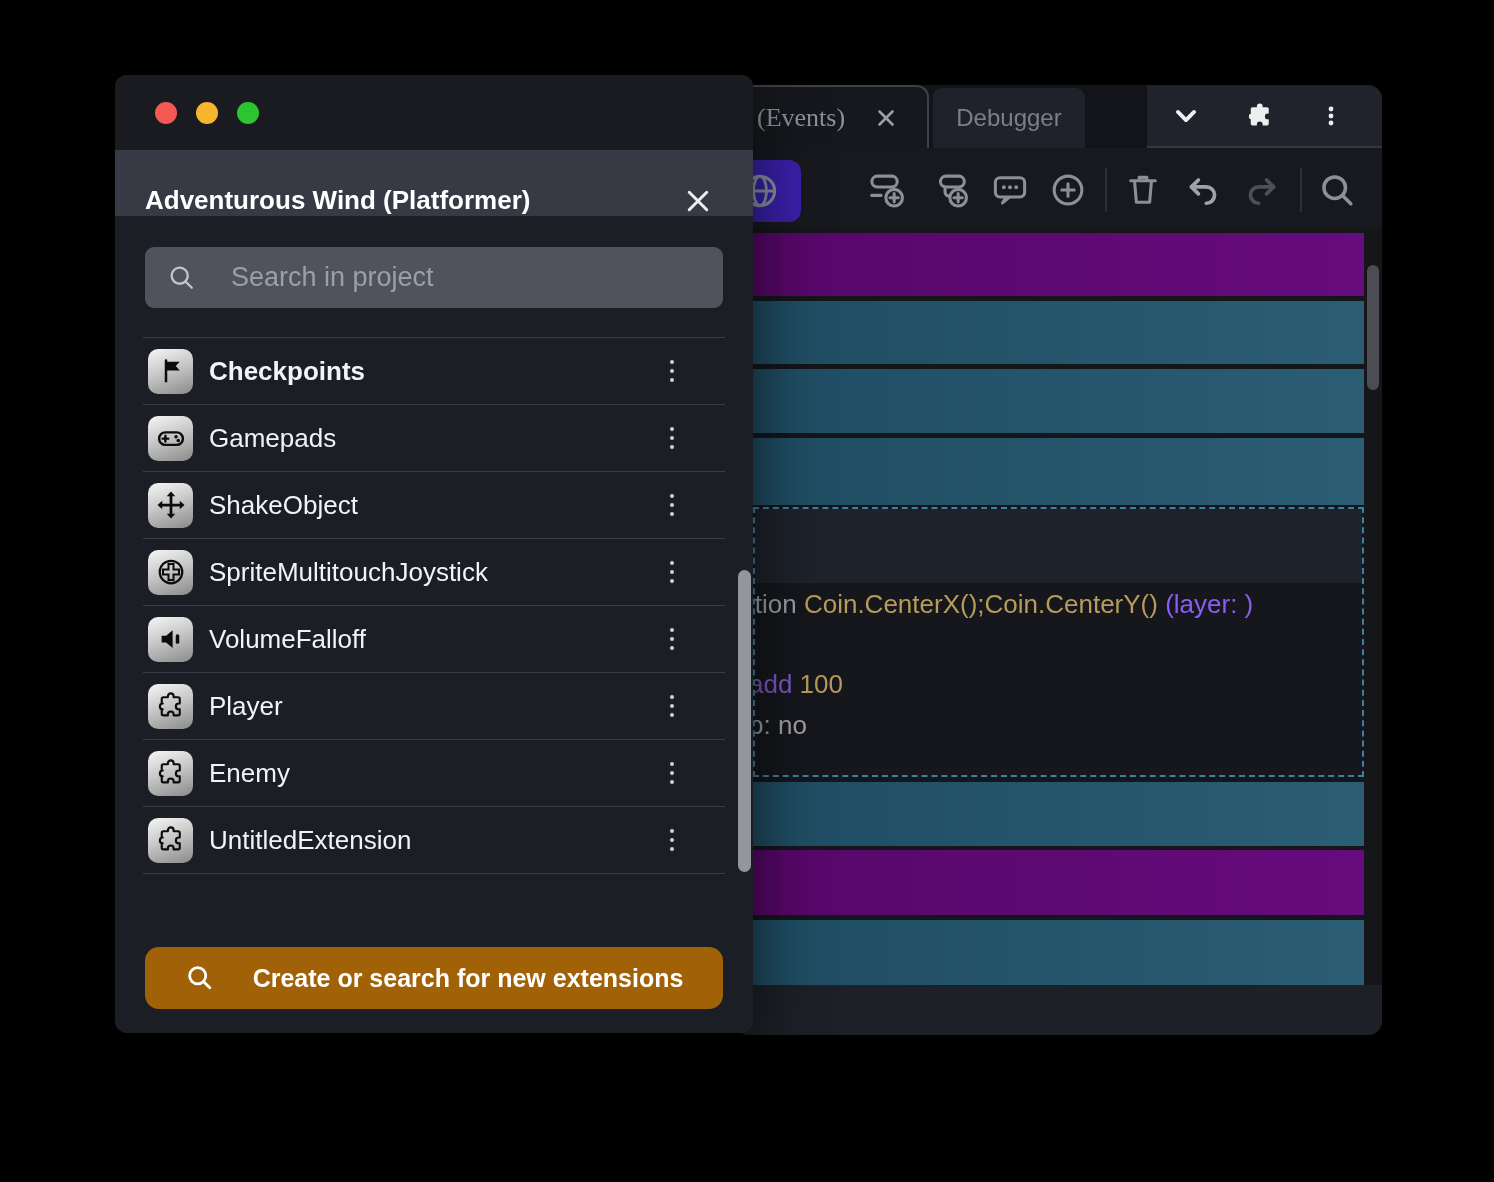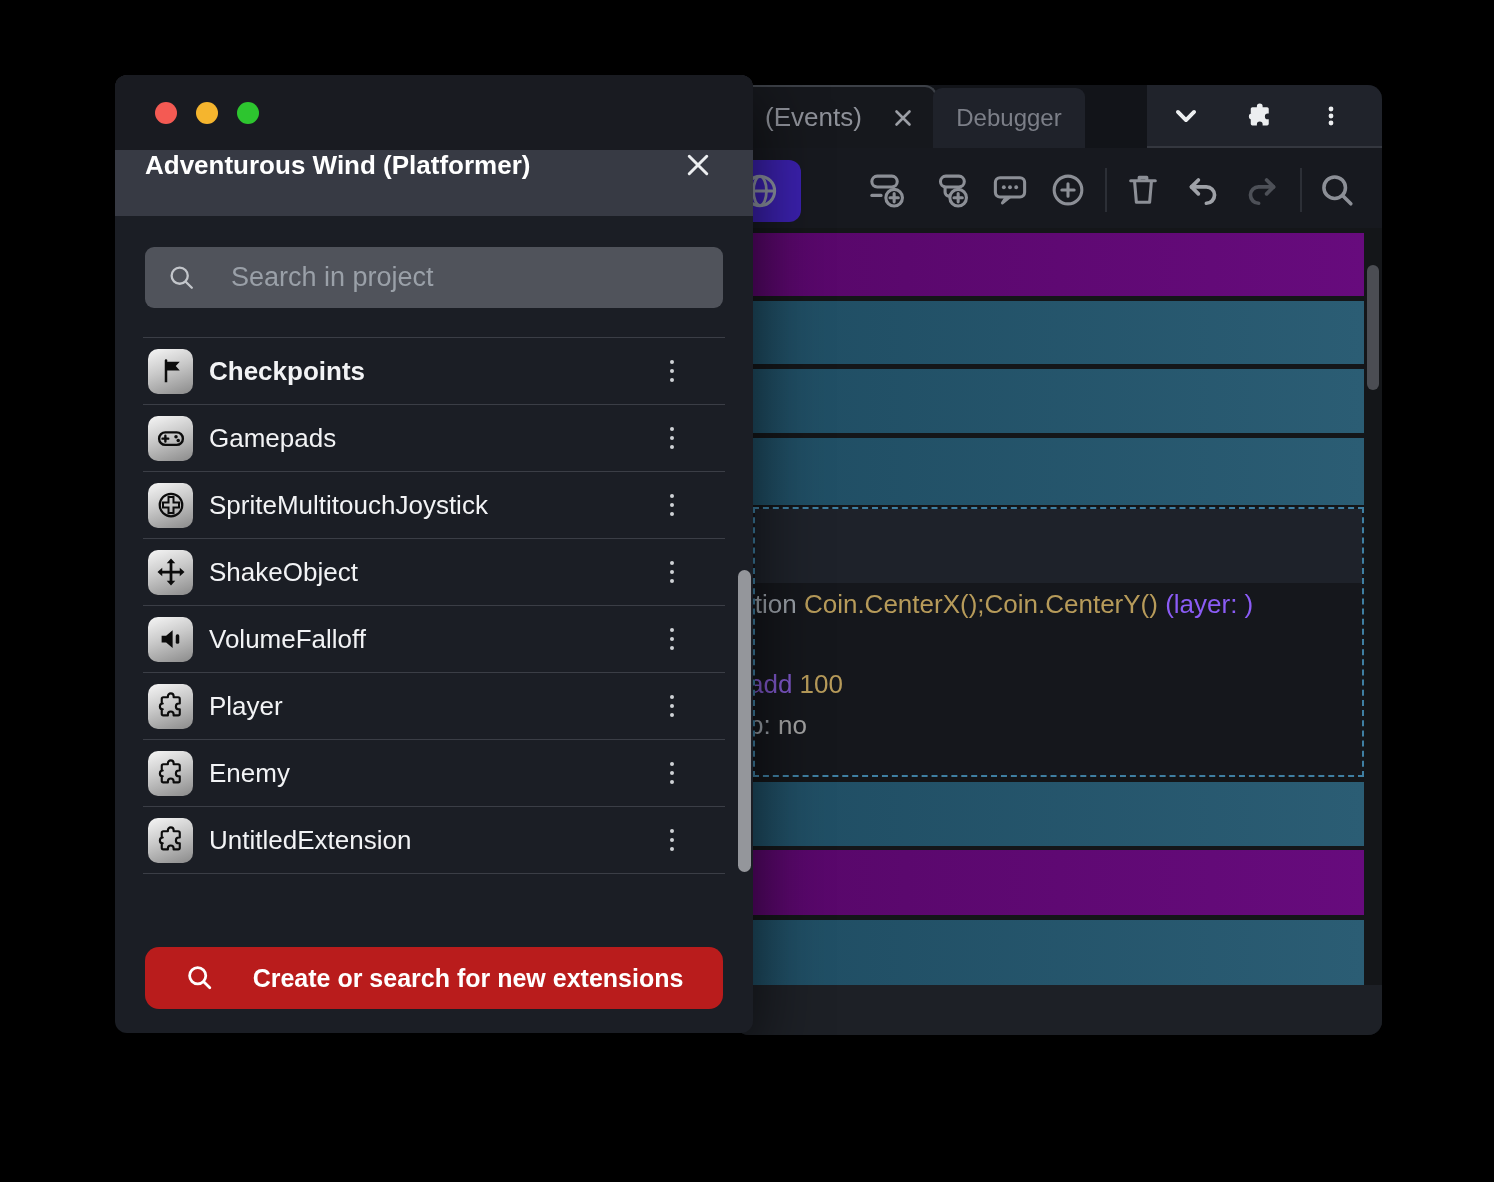--- a/index.html
+++ b/index.html
@@ -3,23 +3,23 @@
 <meta charset="utf-8">
 <style>
   html,body{margin:0;padding:0;background:#000;width:1494px;height:1182px;overflow:hidden;
     font-family:"Liberation Sans",sans-serif;}
   .canvas{position:relative;width:1494px;height:1182px;background:#000;}
 
   
   .editor{position:absolute;left:735px;top:85px;width:647px;height:950px;background:#17191f;
     border-radius:14px;overflow:hidden;}
   .tabbar{position:absolute;left:0;top:0;width:647px;height:63px;background:#121419;}
-  .tab-active{position:absolute;left:12px;top:0;width:190px;height:63px;background:#16181d;
+  .tab-active{position:absolute;left:4px;top:0;width:190px;height:63px;background:#16181d;
     border-top:2px solid #3c4047;border-right:2px solid #3c4047;border-top-right-radius:12px;
-    box-sizing:border-box;display:flex;align-items:center;padding-left:18px;gap:28px;cursor:pointer;}
+    box-sizing:border-box;display:flex;align-items:center;padding-left:18px;gap:28px;cursor:pointer;font-family:Liberation Serif, serif;}
   .tab-active .lbl{color:#8e9199;font-size:26px;}
   .tab-close{color:#9b9ea5;width:26px;height:26px;flex:0 0 auto;}
   .tab-inactive{position:absolute;left:198px;top:3px;width:152px;height:60px;background:#1f222a;
     border-radius:9px 9px 0 0;display:flex;align-items:center;justify-content:center;cursor:pointer;}
   .tab-inactive .lbl{color:#7c7f88;font-size:24px;}
   .tabbar-right{position:absolute;left:412px;top:0;width:235px;height:63px;background:#20232b;
     border-top-right-radius:14px;border-bottom:2px solid #34373f;box-sizing:border-box;
     display:flex;align-items:center;padding-left:24px;gap:44px;color:#eceef0;}
   .tabbar-right .ico{width:30px;height:30px;cursor:pointer;}
   .tabbar-right .ico.dots{width:24px;}
@@ -46,39 +46,39 @@
     border-radius:6px;cursor:pointer;}
 
   
   .modal{position:absolute;left:115px;top:75px;width:638px;height:958px;background:#1b1e25;
     border-radius:12px;overflow:hidden;box-shadow:0 22px 70px rgba(0,0,0,.65), inset 0 1px 0 rgba(255,255,255,.08);}
   .titlebar{position:absolute;left:0;top:0;width:100%;height:75px;background:#191b21;
     display:flex;align-items:center;padding-left:40px;gap:19px;box-sizing:border-box;}
   .light{width:22px;height:22px;border-radius:50%;cursor:pointer;}
   .light.red{background:#f45a53;}.light.yellow{background:#f5b52e;}.light.green{background:#2dc52f;}
   .modal-header{position:absolute;left:0;top:75px;width:100%;height:66px;background:#373a44;
-    display:flex;align-items:flex-start;padding:0 40px 0 30px;box-sizing:border-box;}
+    display:flex;align-items:flex-end;padding:0 40px 0 30px;box-sizing:border-box;}
   .modal-title{color:#fff;font-size:26px;font-weight:700;}
   .modal-x{margin-left:auto;width:30px;height:30px;color:#eceef0;cursor:pointer;}
   .searchbox{position:absolute;left:30px;top:172px;width:578px;height:61px;background:#50535b;
     border-radius:9px;display:flex;align-items:center;box-sizing:border-box;padding-left:22px;}
   .searchbox .s-ico{width:30px;height:30px;color:#c3c6cb;flex:0 0 auto;}
   .searchbox input{flex:1;margin-left:32px;background:transparent;border:none;outline:none;
     color:#e8e8e8;font-size:27px;font-family:"Liberation Sans",sans-serif;}
   .searchbox input::placeholder{color:#9aa0a8;}
   .modal-list{position:absolute;left:28px;top:262px;width:582px;}
   .m-row{height:66px;display:flex;align-items:center;border-bottom:1px solid #3b3e46;cursor:pointer;}
   .m-row:first-child{border-top:1px solid #3b3e46;font-weight:bold;}
   .tile{width:45px;height:45px;margin-left:5px;border-radius:10px;flex:0 0 auto;
     background:linear-gradient(160deg,#f6f6f6 0%,#c9c9c9 45%,#8a8a8a 100%);
     display:flex;align-items:center;justify-content:center;color:#0c0c0c;}
   .tile svg{width:30px;height:30px;}
   .m-label{margin-left:16px;color:#f2f3f5;font-size:26px;}
   .kebab{margin-left:auto;margin-right:44px;width:18px;height:28px;color:#cfd2d6;cursor:pointer;flex:0 0 auto;}
-  .create-btn{position:absolute;left:30px;top:872px;width:578px;height:62px;background:#b91c1c;
+  .create-btn{position:absolute;left:30px;top:872px;width:578px;height:62px;background:#a16207;
     border:none;border-radius:14px;display:flex;align-items:center;justify-content:center;gap:38px;
     color:#fff;cursor:pointer;}
   .create-btn .b-ico{width:30px;height:30px;color:#fff;}
   .create-btn .b-lbl{font-size:25px;font-weight:700;font-family:"Liberation Sans",sans-serif;}
   .modal-thumb{position:absolute;right:2px;top:495px;width:13px;height:302px;background:#94969b;
     border-radius:7px;cursor:pointer;}
 </style>
 </head>
 <body>
 
@@ -239,43 +239,43 @@
         <span class="m-label">Gamepads</span>
         <svg class="kebab" viewBox="0 0 18 28" fill="currentColor">
             <circle cx="9" cy="5" r="2"></circle>
             <circle cx="9" cy="14" r="2"></circle>
             <circle cx="9" cy="23" r="2"></circle>
           </svg>
       </div>
 
       <div class="m-row">
         <span class="tile">
-            <svg viewBox="0 0 24 24" fill="none" stroke="currentColor" stroke-width="1.8">
-              <circle cx="12" cy="12" r="9"></circle>
-              <path d="M10 5.6h4v4.4h4.4v4h-4.4v4.4h-4v-4.4H5.6v-4H10z" stroke-width="1.6"></path>
-            </svg>
-          </span>
-        <span class="m-label">SpriteMultitouchJoystick</span>
-        <svg class="kebab" viewBox="0 0 18 28" fill="currentColor">
-            <circle cx="9" cy="5" r="2"></circle>
-            <circle cx="9" cy="14" r="2"></circle>
-            <circle cx="9" cy="23" r="2"></circle>
-          </svg>
-      </div>
-
-      <div class="m-row">
-        <span class="tile">
             <svg viewBox="0 0 24 24" fill="currentColor" stroke="currentColor" stroke-width="2.2" stroke-linecap="round">
               <path d="M12 4.5v15M4.5 12h15"></path>
               <g stroke="none">
                 <path d="M12 1.2l3.4 3.8H8.6zM12 22.8l-3.4-3.8h6.8zM1.2 12l3.8-3.4v6.8zM22.8 12l-3.8 3.4V8.6z"></path>
               </g>
             </svg>
           </span>
         <span class="m-label">ShakeObject</span>
+        <svg class="kebab" viewBox="0 0 18 28" fill="currentColor">
+            <circle cx="9" cy="5" r="2"></circle>
+            <circle cx="9" cy="14" r="2"></circle>
+            <circle cx="9" cy="23" r="2"></circle>
+          </svg>
+      </div>
+
+      <div class="m-row">
+        <span class="tile">
+            <svg viewBox="0 0 24 24" fill="none" stroke="currentColor" stroke-width="1.8">
+              <circle cx="12" cy="12" r="9"></circle>
+              <path d="M10 5.6h4v4.4h4.4v4h-4.4v4.4h-4v-4.4H5.6v-4H10z" stroke-width="1.6"></path>
+            </svg>
+          </span>
+        <span class="m-label">SpriteMultitouchJoystick</span>
         <svg class="kebab" viewBox="0 0 18 28" fill="currentColor">
             <circle cx="9" cy="5" r="2"></circle>
             <circle cx="9" cy="14" r="2"></circle>
             <circle cx="9" cy="23" r="2"></circle>
           </svg>
       </div>
 
       <div class="m-row">
         <span class="tile">
             <svg viewBox="0 0 24 24" fill="currentColor">

